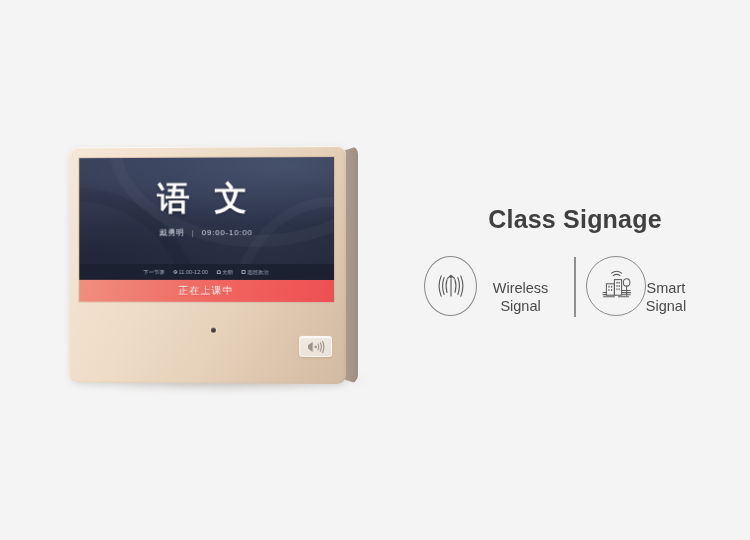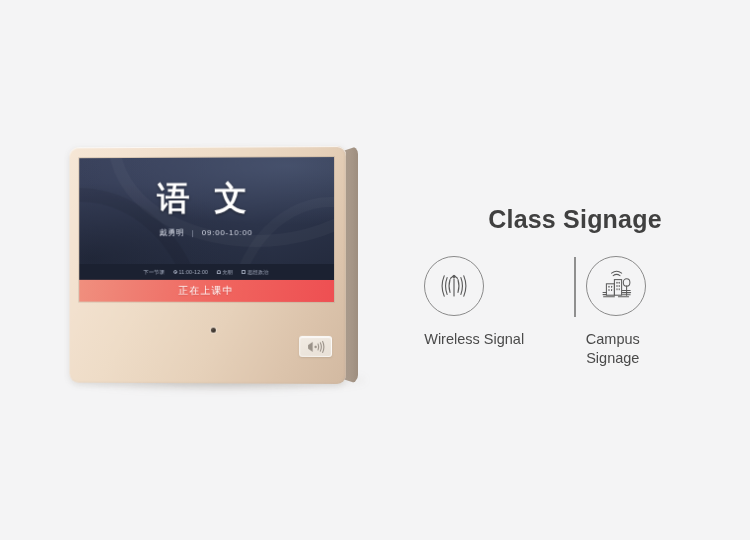--- a/index.html
+++ b/index.html
@@ -254,22 +254,22 @@
     position: absolute;
     top: 256px;
     left: 0; right: 0;
     display: flex;
     align-items: flex-start;
     justify-content: center;
   }
 
   .feature {
     display: flex;
-    flex-direction: column;
-    align-items: flex-start;
+    flex-direction: row;
+    align-items: flex-end;
     width: 140px;
   }
 
   .feature-circle {
     width: 60px; height: 60px;
     border-radius: 50%;
     border: 1.3px solid #8a8a8a;
     display: flex;
     align-items: center;
     justify-content: center;
@@ -417,19 +417,19 @@
             <line x1="5.6" y1="27.8" x2="16.4" y2="27.8"></line>
 
             <line x1="24.4" y1="21.4" x2="32.2" y2="21.4"></line>
             <line x1="24.4" y1="23.6" x2="32.6" y2="23.6"></line>
             <line x1="24.4" y1="25.8" x2="32.2" y2="25.8"></line>
             <line x1="20.4" y1="27.8" x2="30.6" y2="27.8"></line>
           </g>
         </svg>
       </div>
       <div class="feature-label">
-        <div>Campus</div>
-        <div>Signage</div>
+        <div>Smart</div>
+        <div>Signal</div>
       </div>
     </div>
 
   </div>
 </div>
 
 </body></html>

